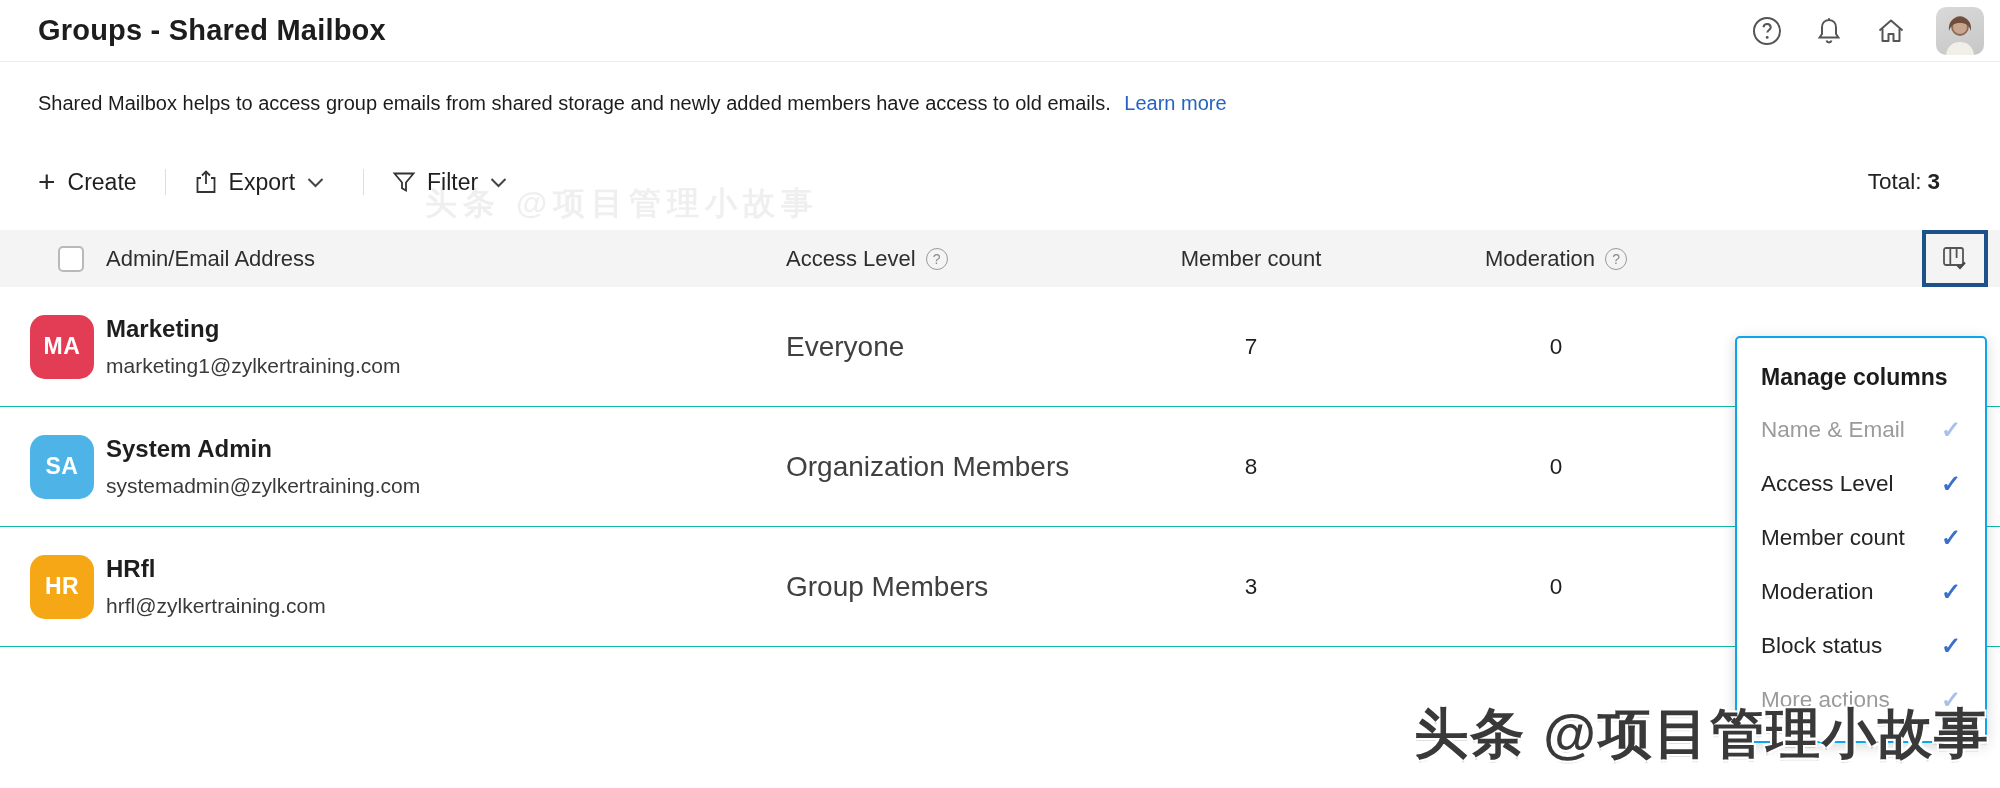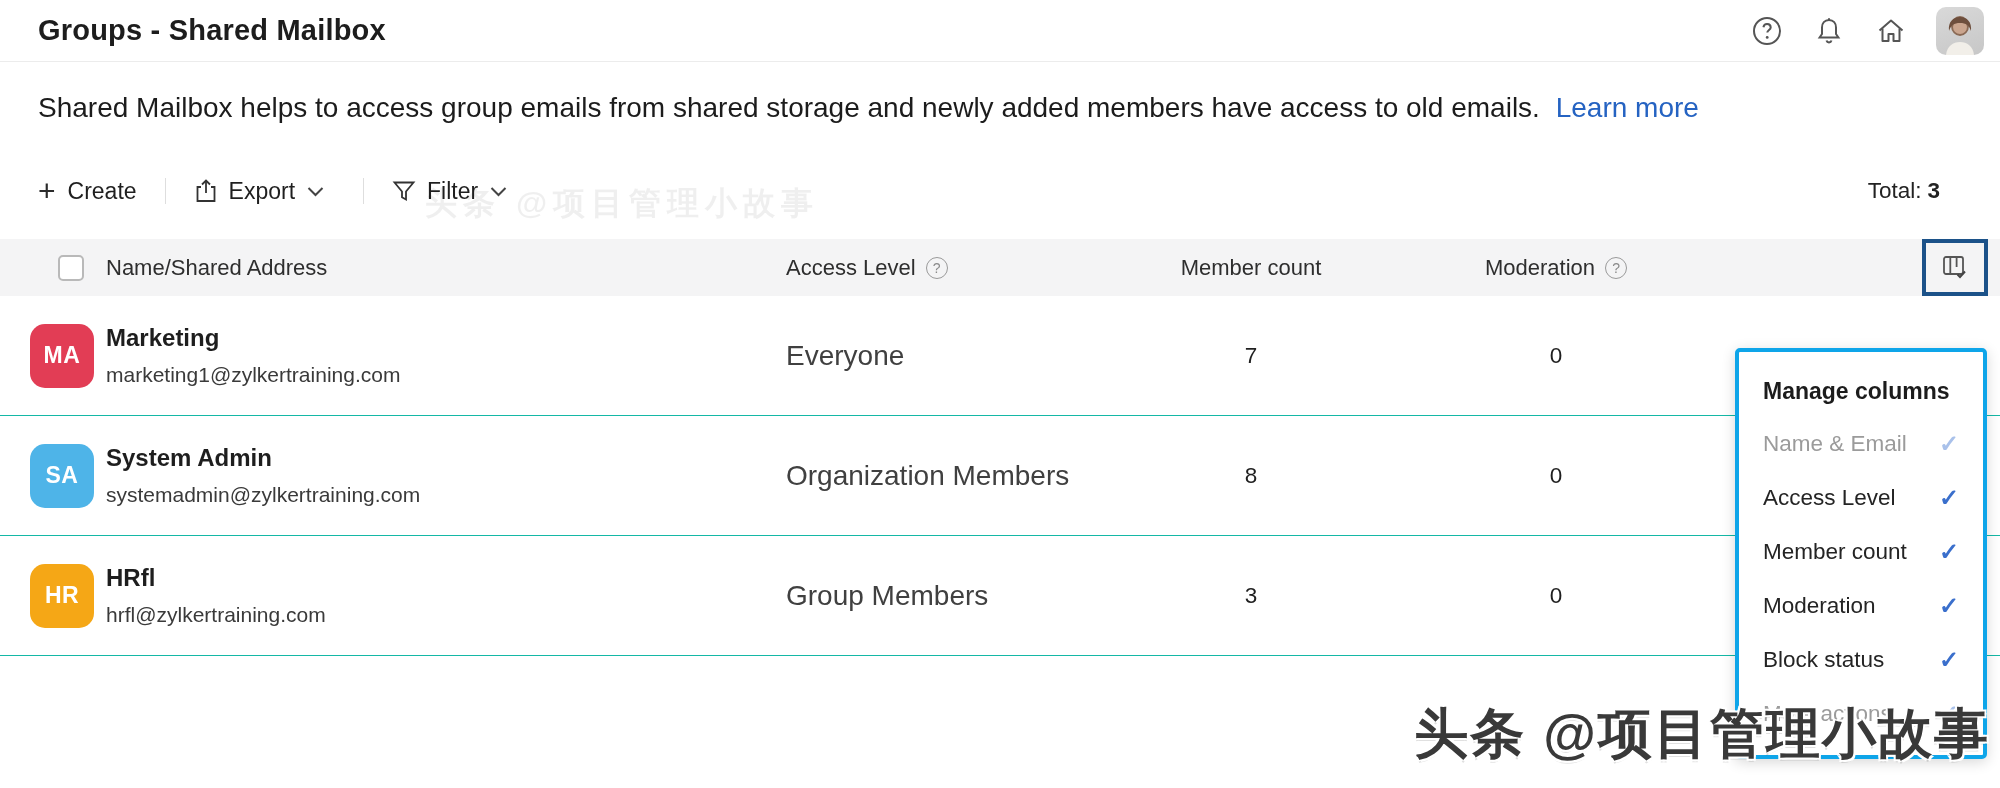--- a/index.html
+++ b/index.html
@@ -22,21 +22,21 @@
                   font-family:"Liberation Sans", sans-serif; background:transparent; min-width:0; }
   .search-input::placeholder { color:#a5a5a5; }
   .top-icons { display:flex; align-items:center; margin-left:34px; }
   .top-icon { width:34px; height:34px; display:flex; align-items:center; justify-content:center;
               margin:0 14px; cursor:pointer; }
   .avatar-photo { width:48px; height:48px; border-radius:10px; margin-left:14px; overflow:hidden;
                   background:linear-gradient(160deg,#d9d9d9 0%,#c7c7c7 100%); display:flex;
                   align-items:flex-end; justify-content:center; }
 
   
-  .desc { margin:30px 0 0 38px; font-size:28px; color:#1c1c1c; position:relative; z-index:5; }
+  .desc { margin:30px 0 0 38px; font-size:20px; color:#1c1c1c; position:relative; z-index:5; }
   .desc a { color:#2563c2; text-decoration:none; margin-left:8px; cursor:pointer; }
 
   
   .toolbar { margin:52px 38px 0 38px; display:flex; align-items:center; position:relative; z-index:5; }
   .tool-btn { display:flex; align-items:center; cursor:pointer; color:#1f1f1f; font-size:23px; }
   .tool-btn .plus { font-size:30px; font-weight:400; margin-right:12px; line-height:1; color:#2b2b2b; }
   .tool-btn svg { margin-right:11px; }
   .tool-chev { margin-left:12px; display:flex; }
   .tool-sep { width:1px; height:26px; background:#dedede; margin:0 28px; }
   .total { margin-left:auto; margin-right:22px; font-size:22.5px; color:#222; }
@@ -65,22 +65,22 @@
   .av-0 { background:#e23d55; }
   .av-1 { background:#4eb4e8; }
   .av-2 { background:#f5a716; }
   .name-cell { display:flex; flex-direction:column; gap:11px; }
   .grp-name { font-size:24px; font-weight:700; color:#1e1e1e; }
   .grp-email { font-size:21px; color:#3a3a3a; }
   .cell-access { font-size:28px; color:#404040; }
   .cell-num { font-size:22.5px; color:#1f1f1f; text-align:center; }
 
   
-  .dropdown { position:absolute; top:348px; right:13px; width:252px; background:#fff;
-              border:4px solid #0ea5e9; border-radius:5px; box-shadow:0 3px 14px rgba(0,0,0,.16);
+  .dropdown { position:absolute; top:336px; right:13px; width:252px; background:#fff;
+              border:2px solid #0ea5e9; border-radius:5px; box-shadow:0 3px 14px rgba(0,0,0,.16);
               z-index:40; padding:16px 0 14px 0; }
   .dd-title { font-size:23px; font-weight:700; color:#1c1c1c; padding:10px 24px 12px 24px; }
   .dd-item { display:flex; align-items:center; justify-content:space-between; padding:0 24px;
              height:54px; font-size:22.5px; color:#242424; cursor:pointer;gap:16px; }
   .dd-item .chk { color:#3a6fcc; font-size:24px; font-weight:700; }
   .dd-item.disabled { color:#9b9b9b; cursor:default; }
   .dd-item.disabled .chk { color:#a9c1ea; }
 
   
   .watermark { position:absolute; top:698px; right:10px; z-index:60; font-size:54px; font-weight:700;
@@ -181,21 +181,21 @@
       <span>Total:</span><b>3</b>
     </div>
   </div>
 
   <div class="table">
 
     <div class="trow thead">
       <div class="cell-check">
         <span class="checkbox"></span>
       </div>
-      <div class="th-label">Name/Shared Address</div>
+      <div class="th-label">Admin/Email Address</div>
       <div class="th-label">
         <span>Access Level</span>
         <span class="qhelp">?</span>
       </div>
       <div class="th-label center">Member count</div>
       <div class="th-label center">
         <span>Moderation</span>
         <span class="qhelp">?</span>
       </div>
       <div class="cols-btn-cell">

